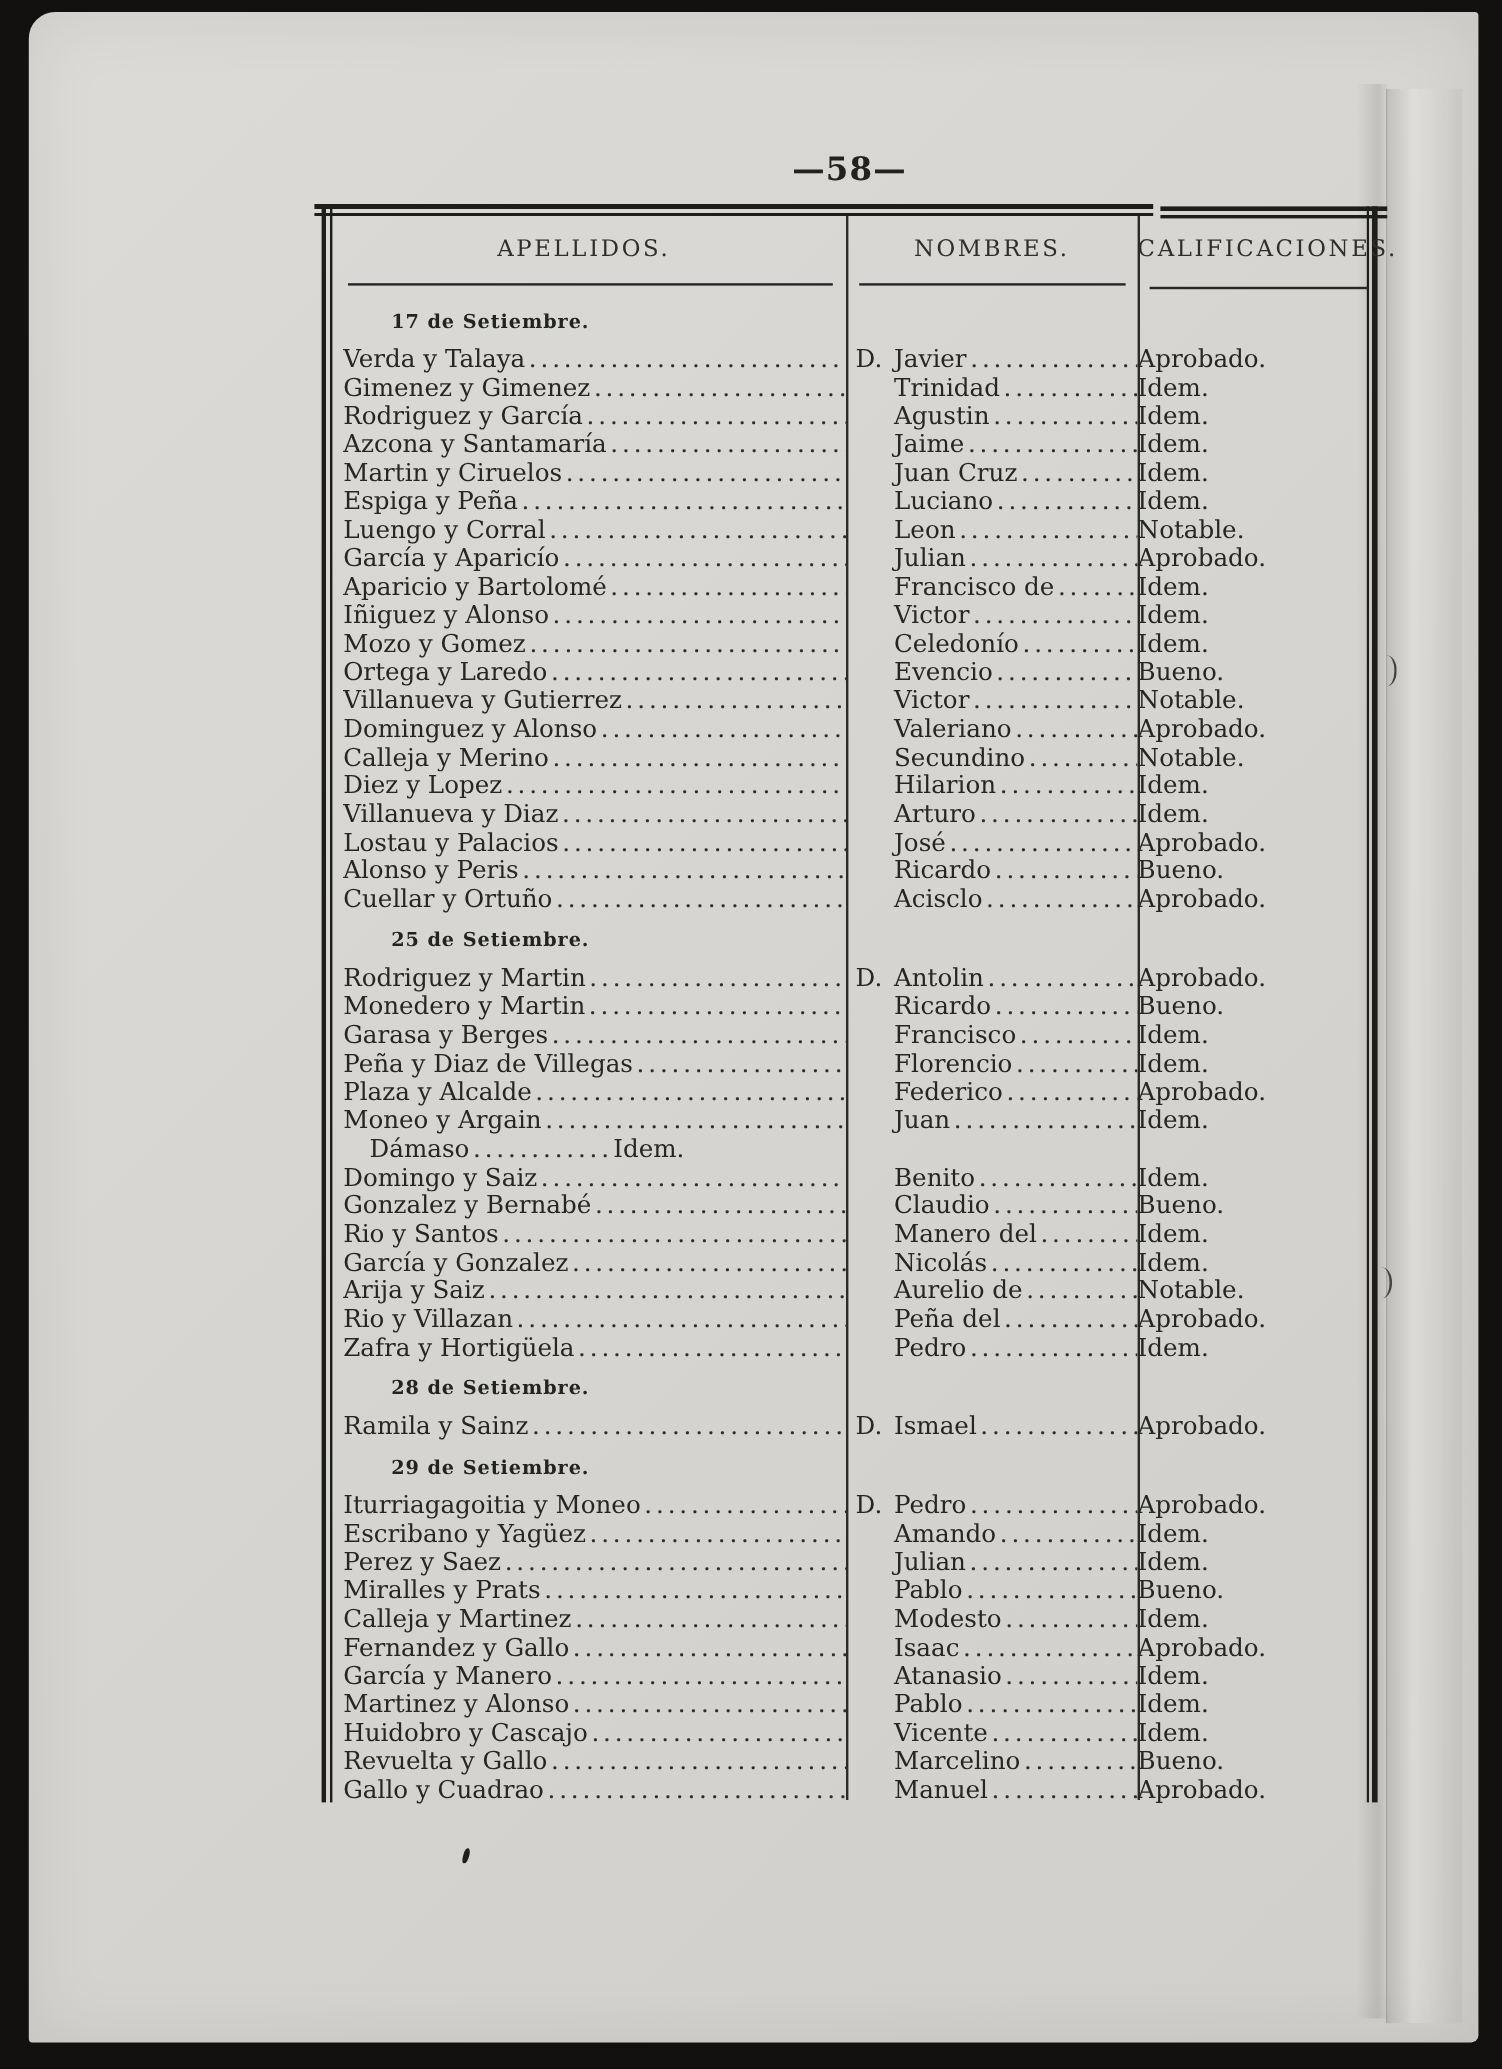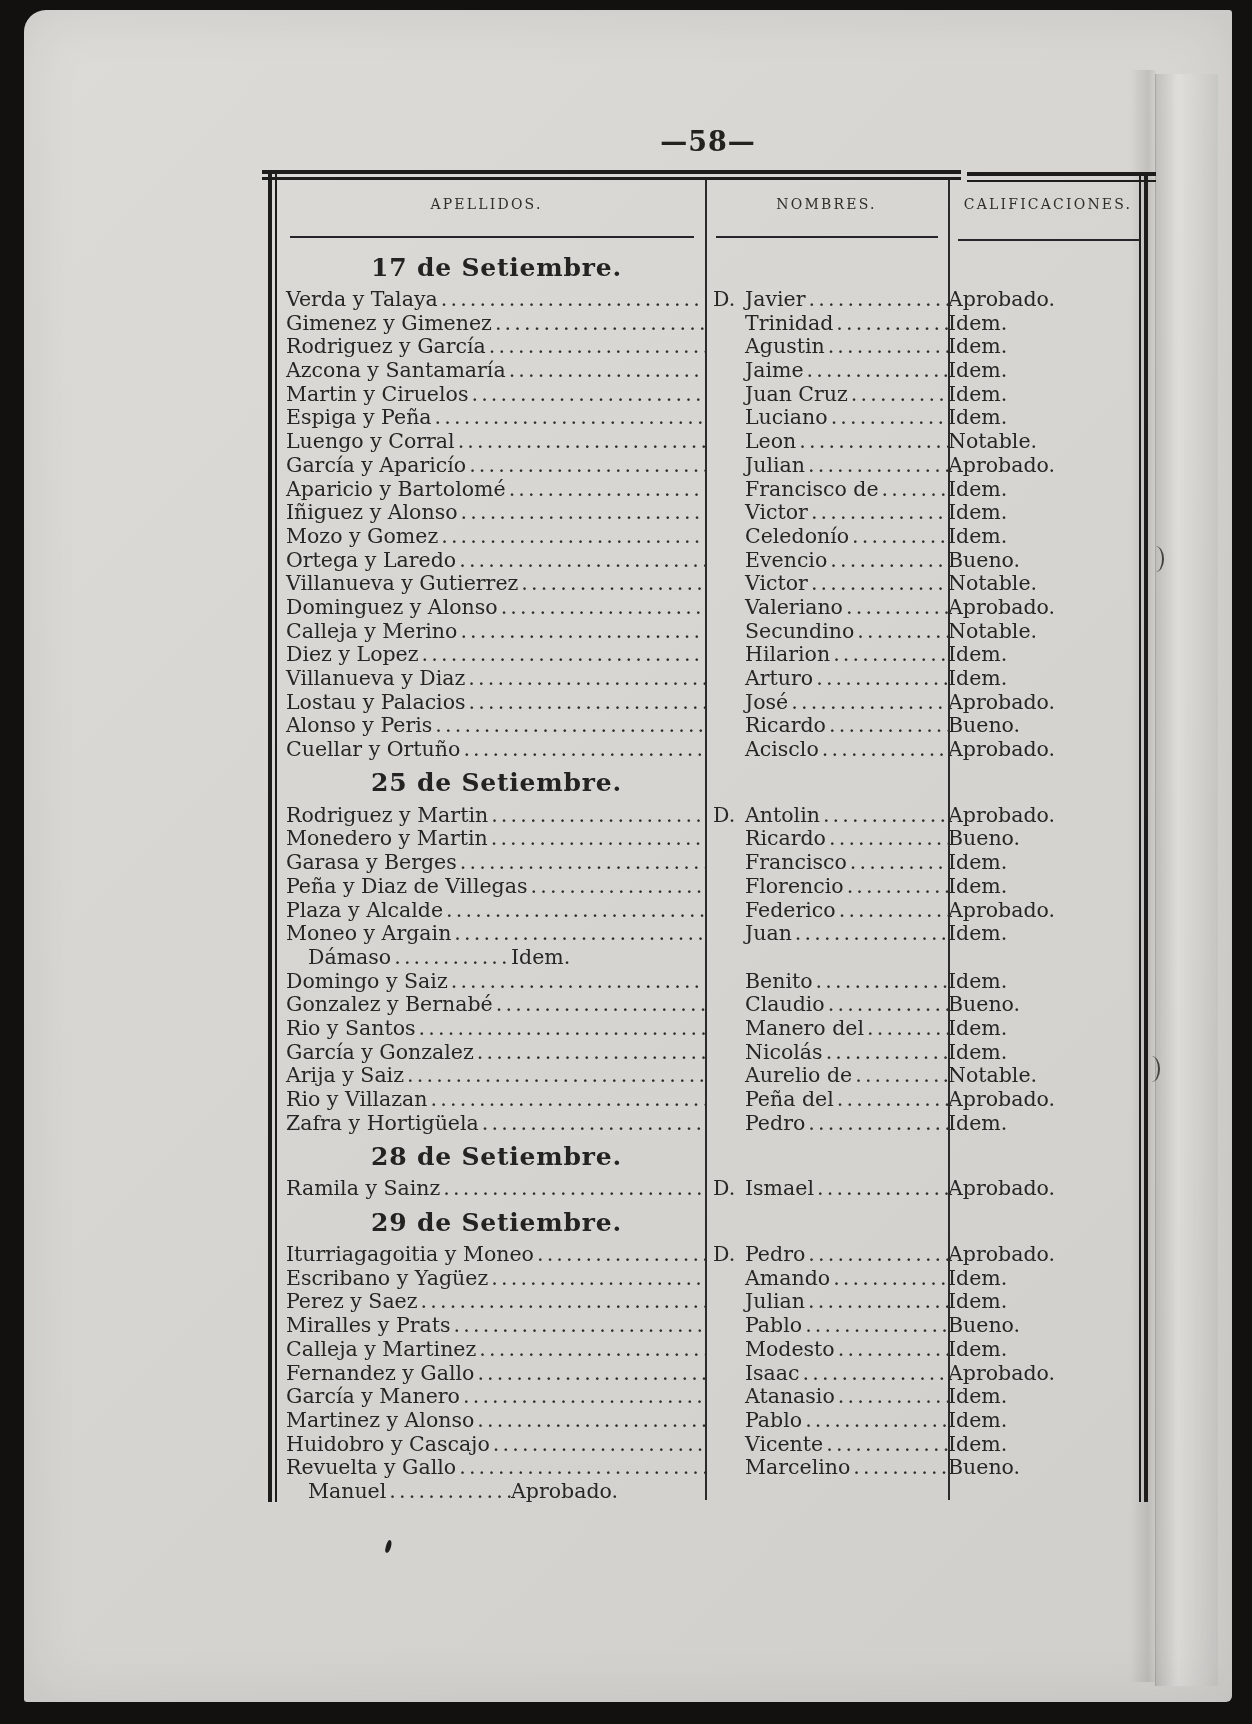--- a/index.html
+++ b/index.html
@@ -43,34 +43,34 @@
   .rule-right{
     position:absolute;right:0;top:2px;width:9px;height:1330px;
     background:linear-gradient(to right,#1d1d1b 0,#1d1d1b 1.5px,rgba(0,0,0,0) 1.5px,rgba(0,0,0,0) 4.5px,#1d1d1b 4.5px,#1d1d1b 8.5px);
   }
   .col-divider{position:absolute;top:10px;width:1.7px;height:1320px;background:#2b2b29;}
   .col-divider.d1{left:437px;}
   .col-divider.d2{left:680px;}
   
   .thead-cell{
     position:absolute;top:26px;height:22px;
-    font-size:14px;letter-spacing:2.2px;text-align:center;color:#2e2e2b;
+    font-size:19px;letter-spacing:2.2px;text-align:center;color:#2e2e2b;
   }
   .h-apellidos{left:0;width:437px;}
   .h-nombres{left:437px;width:243px;}
   .h-calif{left:680px;width:200px;}
   .head-underline{position:absolute;top:66px;height:2px;background:#26262a;}
   .head-underline.u1{left:22px;width:404px;}
   .head-underline.u2{left:448px;width:222px;}
   .head-underline.u3{left:690px;width:182px;top:69px;}
   
   .tbody{position:absolute;left:0;top:76px;width:880px;}
   .section-heading{
     height:42px;display:flex;align-items:center;
-    padding-left:103px;font-size:25px;font-weight:bold;color:#232321;
+    padding-left:58px;font-size:16px;font-weight:bold;color:#232321;
     letter-spacing:0.8px;
   }
   .row{display:flex;height:23.7px;line-height:23.4px;font-size:20.5px;color:#262624;}
   .cell{overflow:hidden;white-space:nowrap;}
   .c-apellidos{width:437px;padding-left:18px;display:flex;box-sizing:border-box;}
   .c-nombres{width:243px;padding-left:8px;display:flex;box-sizing:border-box;}
   .c-calif{flex:1;padding-left:0;box-sizing:border-box;}
   .prefix{flex:none;width:32px;}
   .nm{flex:none;}
   .leader{
@@ -742,20 +742,24 @@
     <div class="cell c-nombres">
       <span class="prefix"></span>
       <span class="nm">Marcelino</span>
       <span class="leader"></span>
     </div>
     <div class="cell c-calif">
       <span>Bueno.</span>
     </div>
   </div>
         <div class="row">
+    <div class="cell c-apellidos">
+      <span class="nm">Gallo y Cuadrao</span>
+      <span class="leader"></span>
+    </div>
     <div class="cell c-nombres">
       <span class="prefix"></span>
       <span class="nm">Manuel</span>
       <span class="leader"></span>
     </div>
     <div class="cell c-calif">
       <span>Aprobado.</span>
     </div>
   </div>
       </div>

